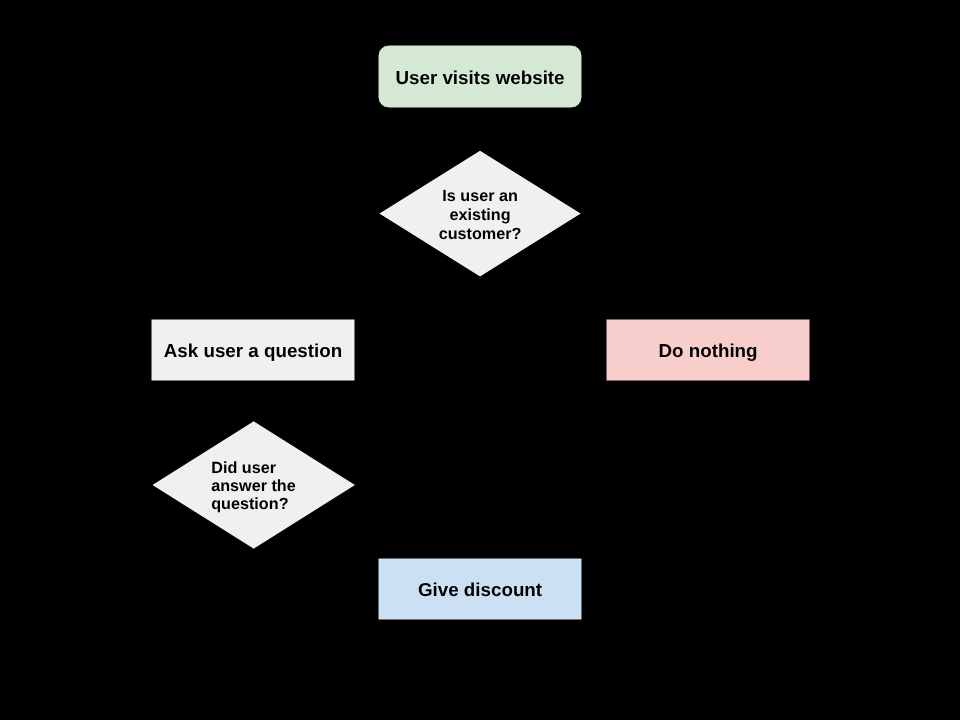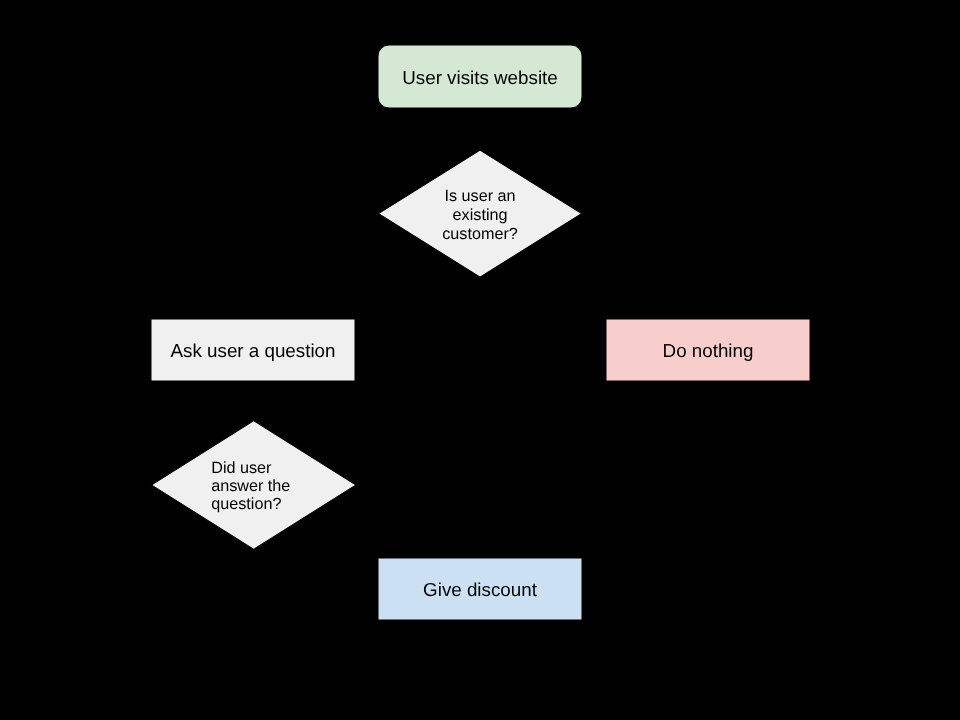--- a/index.html
+++ b/index.html
@@ -1,20 +1,20 @@
 <!DOCTYPE html>
 <html><head>
 <meta charset="utf-8">
 <title>Flowchart</title>
 <style>
   html,body{margin:0;padding:0;}
   body{width:960px;height:720px;background:#000000;overflow:hidden;
        font-family:"Liberation Sans",sans-serif;
        -webkit-font-smoothing:antialiased;text-rendering:geometricPrecision;}
-  #canvas{position:relative;width:766px;height:720px;background:#0369a1;}
+  #canvas{position:relative;width:766px;height:720px;background:#0369a1;font-weight:bold;}
   svg#scene{position:absolute;left:0;top:0;width:960px;height:720px;display:block;
             filter:opacity(1);}
   #scene text{font-family:"Liberation Sans",sans-serif;opacity:0.999;}
   .nlabel{font-size:18.8px;fill:#000000;}
   .dlabel{font-size:16.2px;fill:#000000;}
   .elabel{font-size:11.5px;fill:#000000;}
   .eline{fill:none;stroke-width:1;stroke-miterlimit:10;}
   .nshape{stroke-width:1;stroke-miterlimit:10;}
 </style>
 </head>

